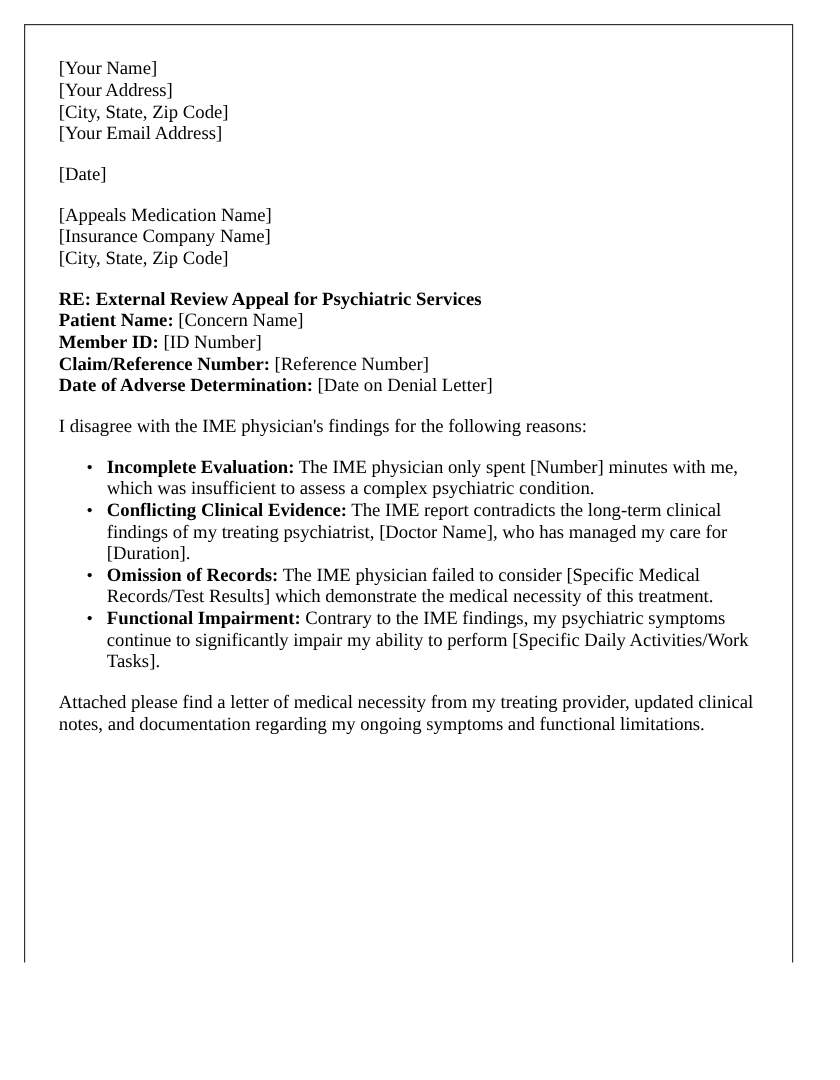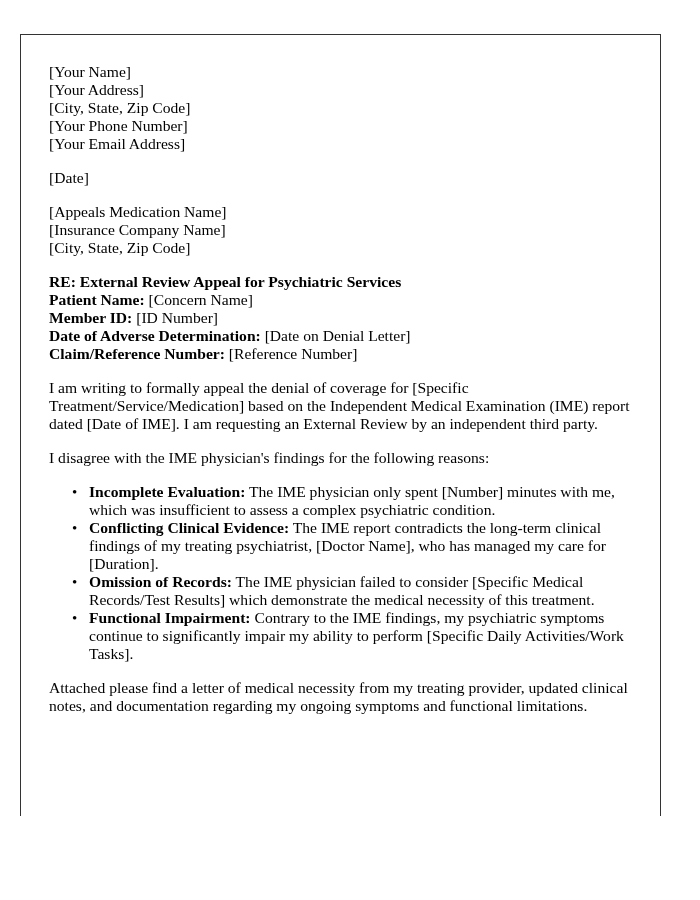--- a/index.html
+++ b/index.html
@@ -11,21 +11,21 @@
       width: 700px;
       height: 900px;
       position: relative;
       overflow: hidden;
       font-family: "Liberation Serif", "DejaVu Serif", serif;
       color: #000000;
     }
     .viewport {
       position: absolute;
       left: 20px;
-      top: 34px;
+      top: 20px;
       width: 659px;
       height: 782px;
       overflow: hidden;
     }
     .page {
       position: absolute;
       left: 0;
       top: 0;
       width: 639px;
       height: 1200px;
@@ -71,44 +71,42 @@
 <body>
 
 <div class="viewport">
   <div class="page">
     <div class="content">
 
       <div class="block">
         <span class="line">[Your Name]</span>
         <span class="line">[Your Address]</span>
         <span class="line">[City, State, Zip Code]</span>
-        <span class="line">[Your Phone Number]</span>
         <span class="line">[Your Email Address]</span>
       </div>
 
       <div class="block">
         <span class="line">[Date]</span>
       </div>
 
       <div class="block">
         <span class="line">[Appeals Medication Name]</span>
         <span class="line">[Insurance Company Name]</span>
         <span class="line">[City, State, Zip Code]</span>
       </div>
 
       <div class="block">
         <span class="line"><b>RE: External Review Appeal for Psychiatric Services</b></span>
         <span class="line"><b>Patient Name:</b><span> [Concern Name]</span></span>
         <span class="line"><b>Member ID:</b><span> [ID Number]</span></span>
+        <span class="line"><b>Claim/Reference Number:</b><span> [Reference Number]</span></span>
         <span class="line"><b>Date of Adverse Determination:</b><span> [Date on Denial Letter]</span></span>
-        <span class="line"><b>Claim/Reference Number:</b><span> [Reference Number]</span></span>
       </div>
 
 
-      <p>I am writing to formally appeal the denial of coverage for [Specific Treatment/Service/Medication] based on the Independent Medical Examination (IME) report dated [Date of IME]. I am requesting an External Review by an independent third party.</p>
 
       <p>I disagree with the IME physician's findings for the following reasons:</p>
 
       <ul>
         <li>
           <span class="bullet">•</span>
           <b>Incomplete Evaluation:</b><span> The IME physician only spent [Number] minutes with me, which was insufficient to assess a complex psychiatric condition.</span>
         </li>
         <li>
           <span class="bullet">•</span>

